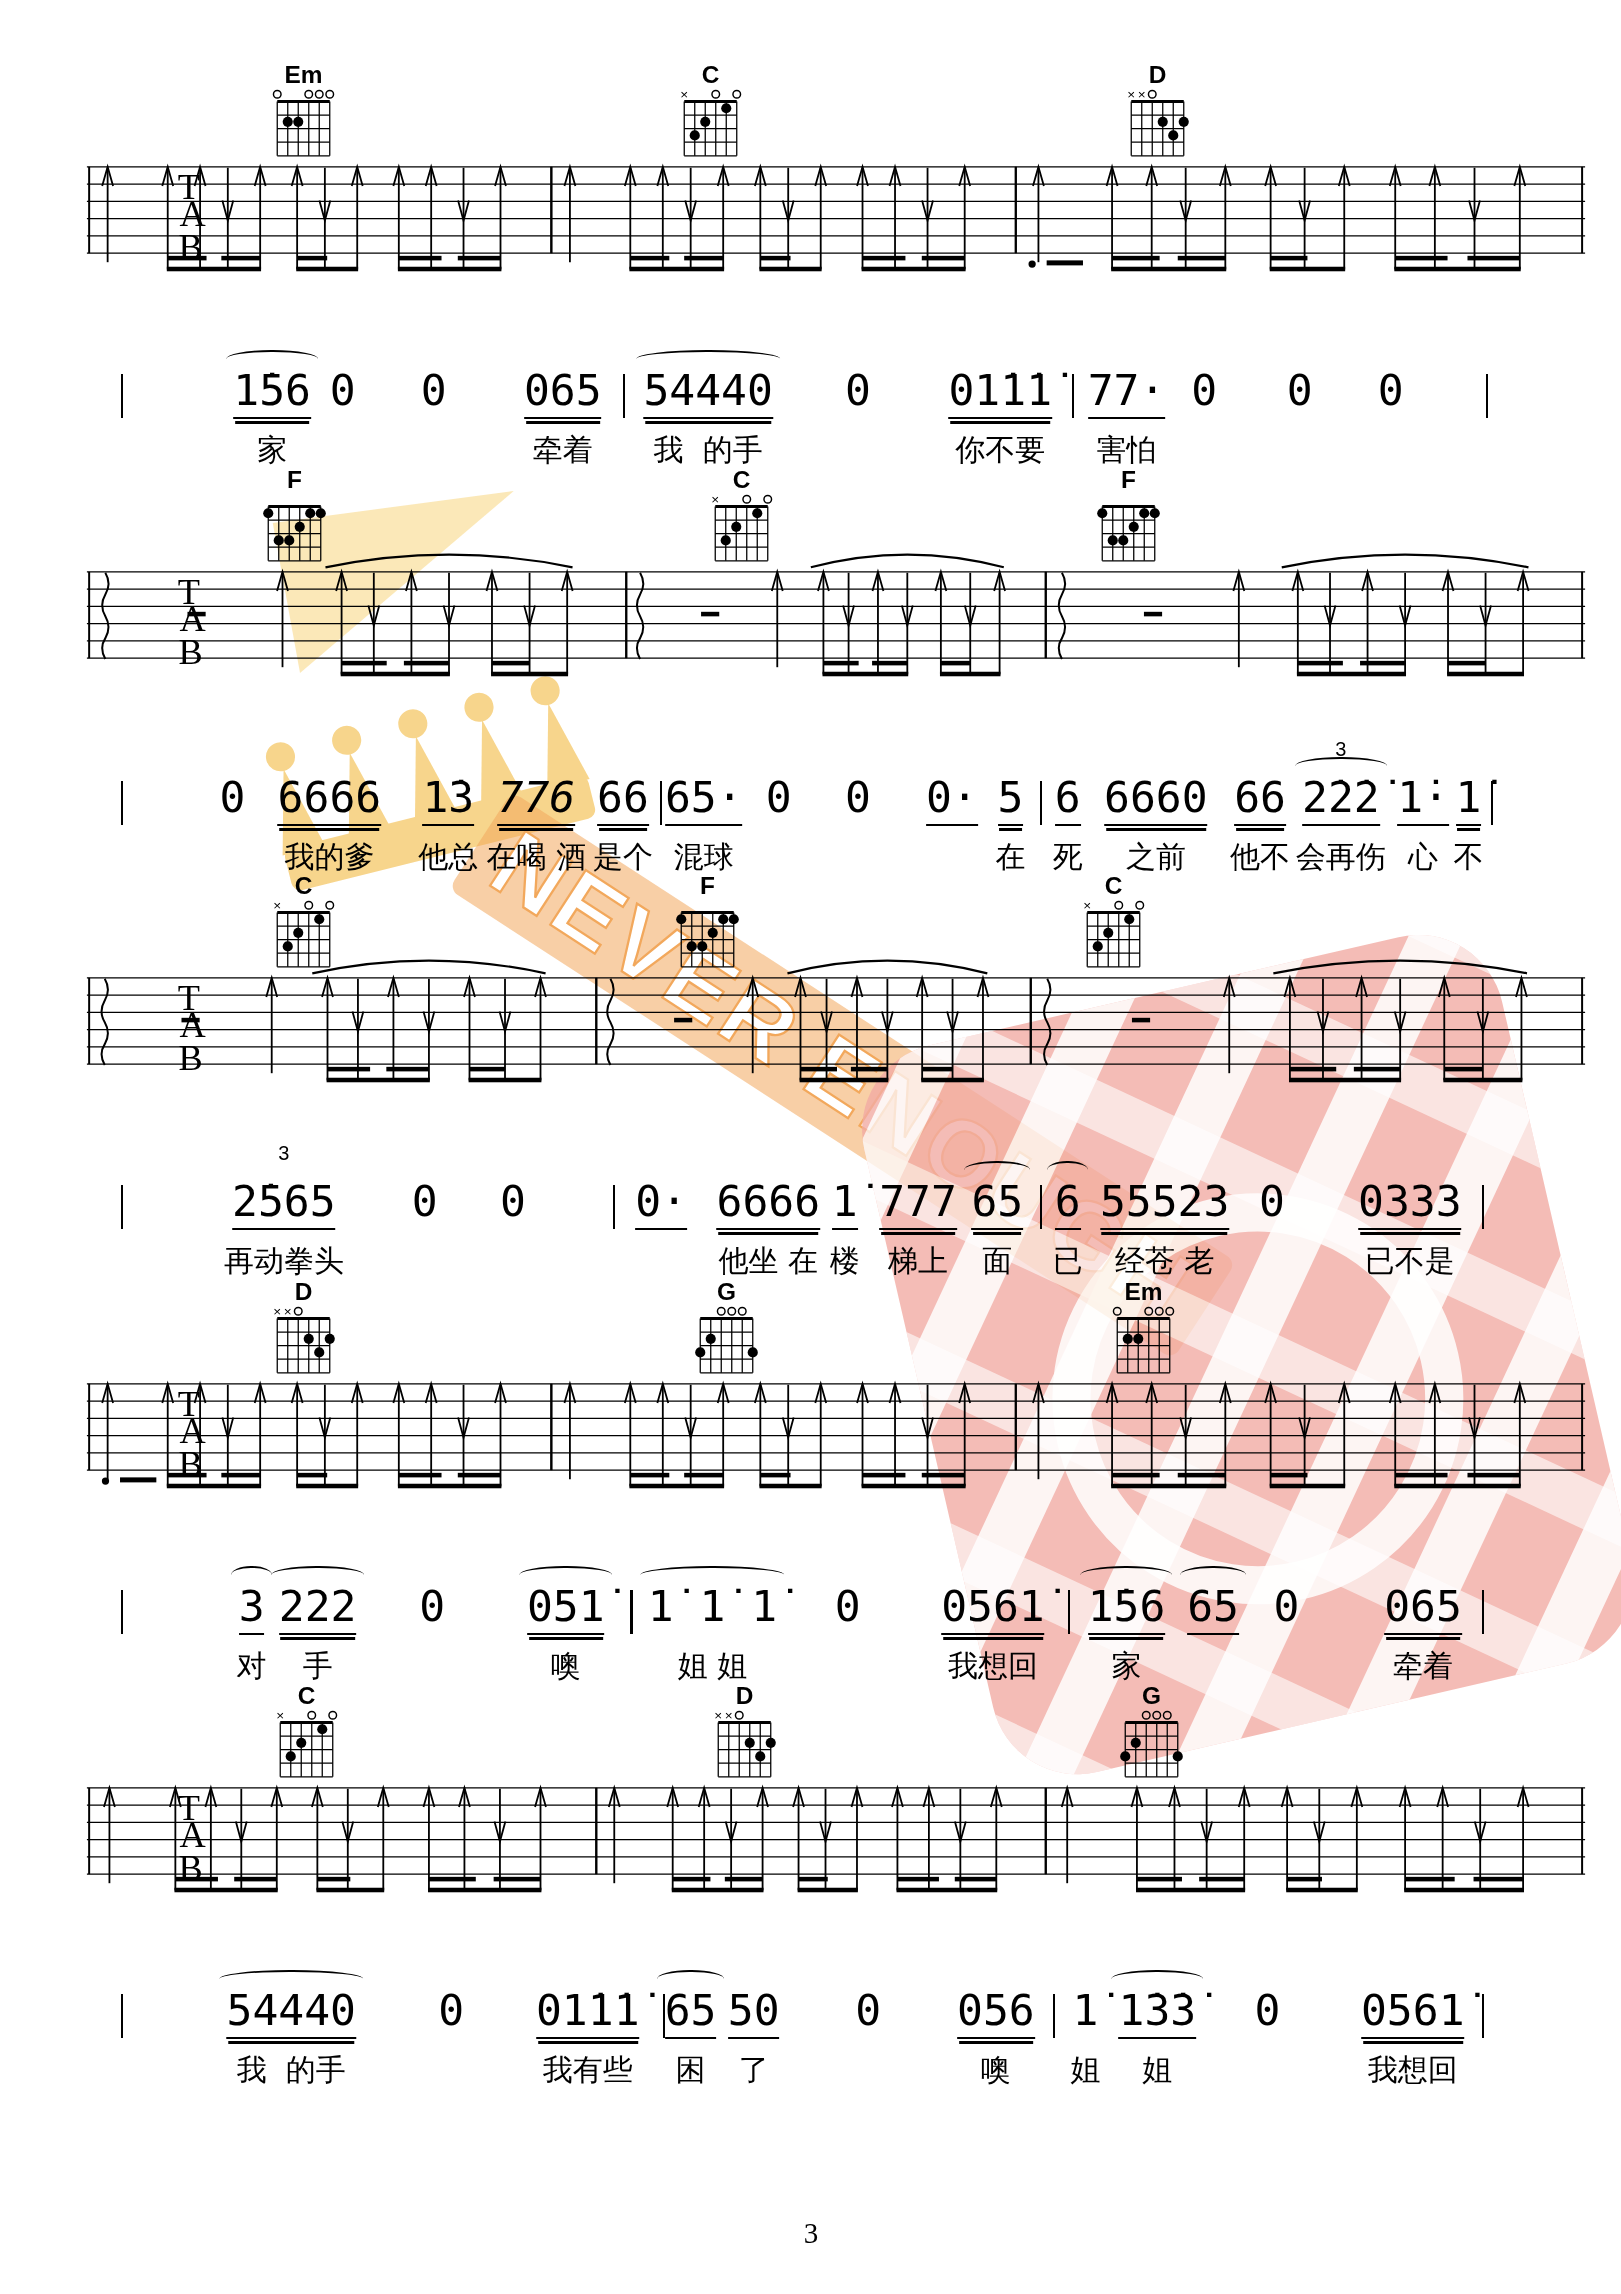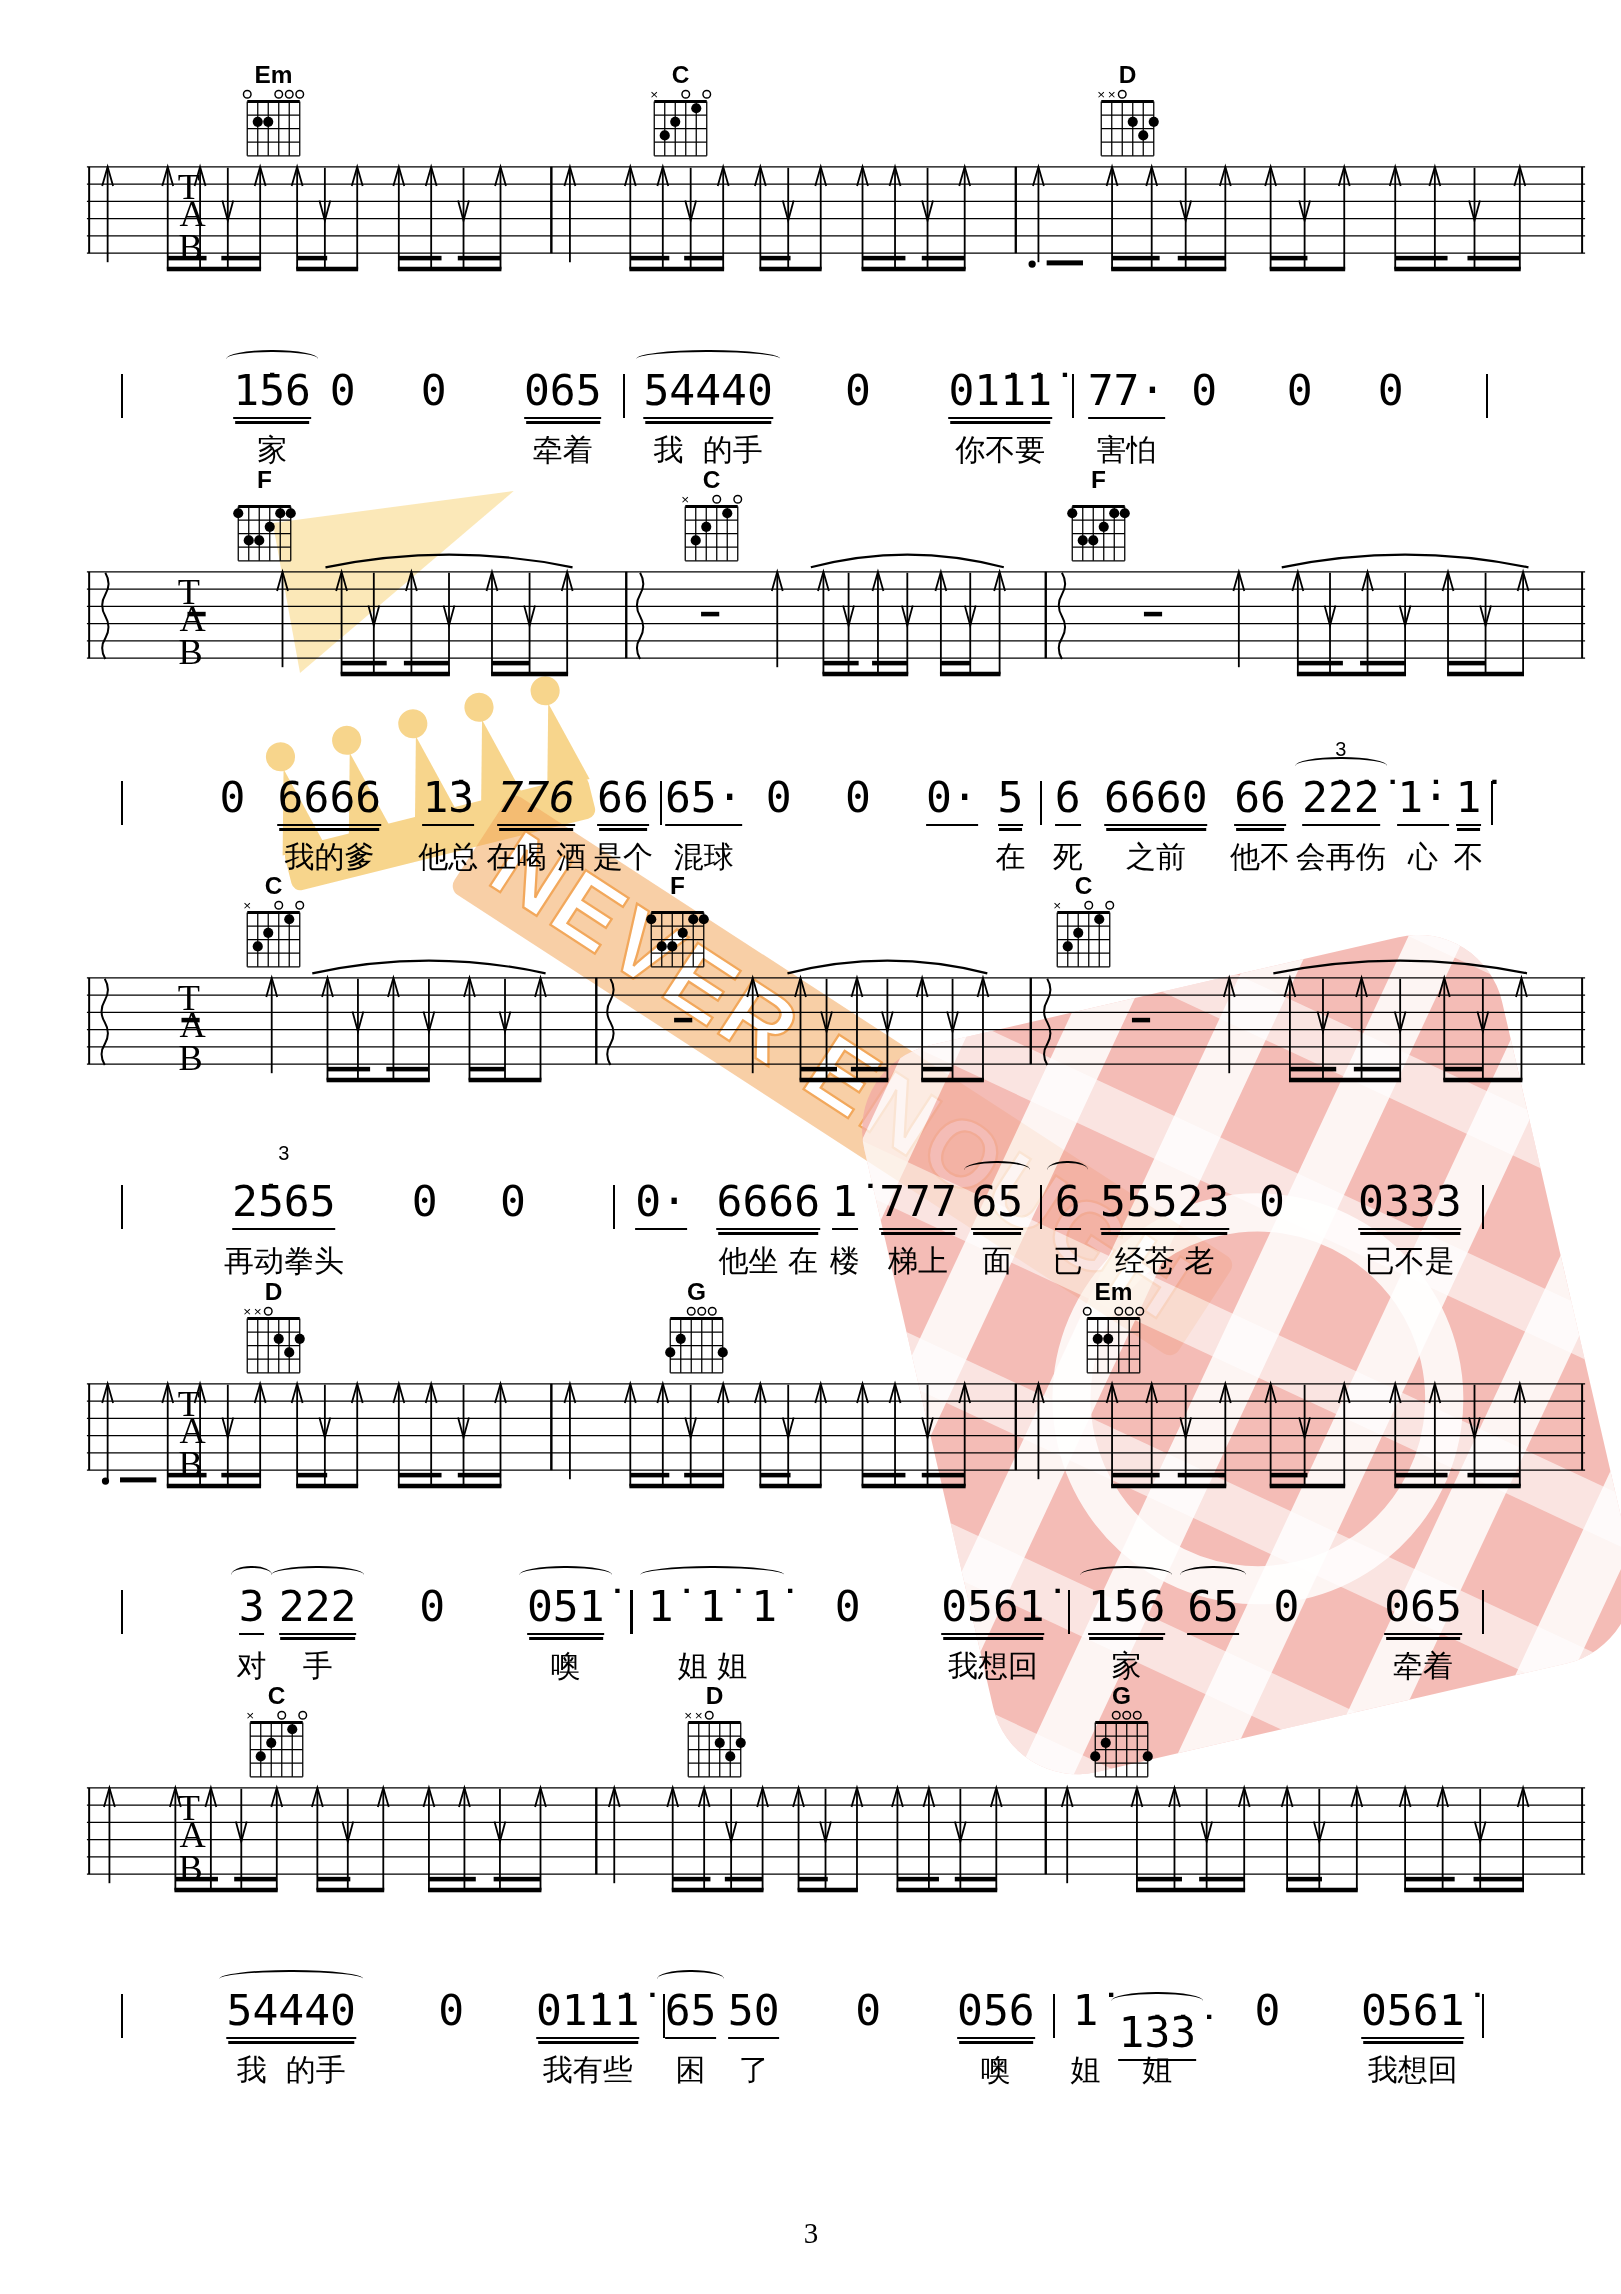--- a/index.html
+++ b/index.html
@@ -1,19 +1,19 @@
 <!DOCTYPE html>
 <html style="font-size:14.5px"><head>
 <meta charset="utf-8">
 <style>
   html,body{margin:0;padding:0;background:#888;}
   .page{position:relative;width:1622px;height:2295px;background:#ffffff;overflow:hidden;
         font-family:"Liberation Sans",sans-serif;color:#000;}
   #wm{position:absolute;left:0;top:0;width:1622px;height:2295px;}
-  .chord{position:absolute;}
+  .chord{position:absolute;margin-left:30px;}
   .staffsys{position:absolute;left:86px;width:1500px;height:227px;}
   .nline{position:absolute;left:118px;width:1468px;height:118px;}
   .tok{position:absolute;transform:translateX(-50%);font-family:"DejaVu Sans Mono",monospace;
        font-size:43px;line-height:1.05;white-space:pre;padding-bottom:3.6px;}
   .tok.ul1{border-bottom:2.7px solid #000;}
   .tok.ul2{border-bottom:2.7px solid #000;}
   .tok.ul2::after{content:"";position:absolute;left:1.8px;right:1.8px;bottom:-7.3px;height:2.7px;background:#000;}
   .tok .arc{position:absolute;left:-7.3px;right:-7.3px;top:-18px;height:16.4px;
             border-top:2.7px solid #000;border-radius:50%;}
   .tok .tri{position:absolute;top:-36px;left:50%;transform:translateX(-50%);
@@ -1023,21 +1023,21 @@
       <div class="tok ul1" style="left: 39%;">65<div class="arc"></div></div>
       <div class="lyr" style="left: 39%;">困</div>
       <div class="tok ul1" style="left: 43.3%;">50</div>
       <div class="lyr" style="left: 43.3%;">了</div>
       <div class="tok" style="left: 51.1%;">0</div>
       <div class="tok ul2" style="left: 59.8%;">056</div>
       <div class="lyr" style="left: 59.8%;">噢</div>
       <div class="nbar" style="left: 63.7%;"></div>
       <div class="tok" style="left: 65.9%;">1̇</div>
       <div class="lyr" style="left: 65.9%;">姐</div>
-      <div class="tok ul1" style="left: 70.8%; margin-top: 22px;">1̇3̇3̇<div class="arc"></div></div>
+      <div class="tok ul1" style="left: 70.8%;">1̇3̇3̇<div class="arc"></div></div>
       <div class="lyr" style="left: 70.8%;">姐</div>
       <div class="tok" style="left: 78.3%;">0</div>
       <div class="tok ul2" style="left: 88.2%;">0561̇</div>
       <div class="lyr" style="left: 88.2%;">我想回</div>
       <div class="nbar" style="left: 92.9%;"></div>
     </div>
   </div>
 
 
 </body></html>

